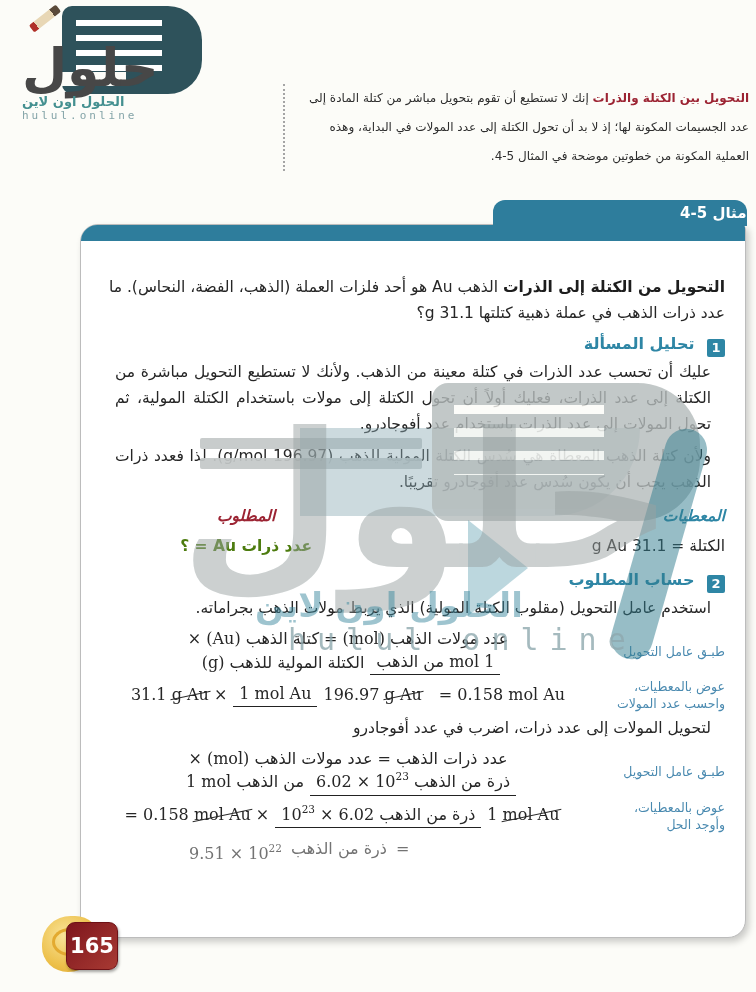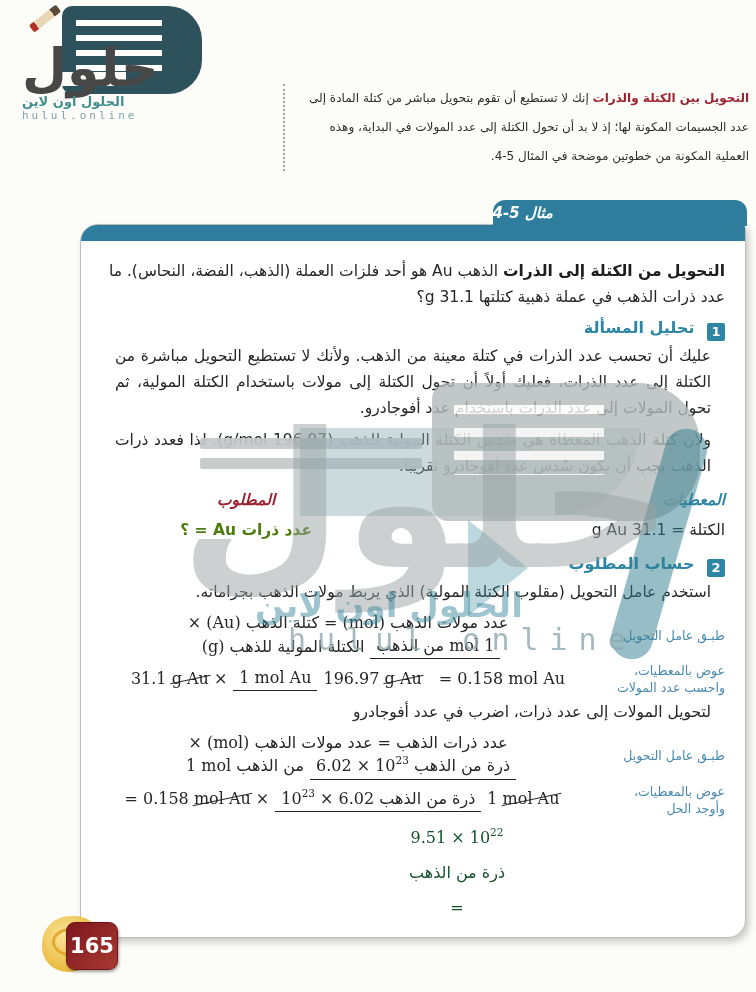--- a/index.html
+++ b/index.html
@@ -15,24 +15,24 @@
   .logo-brand{position:absolute;left:12px;top:40px;font-size:52px;font-weight:bold;color:#474747;line-height:1;}
   .logo-tag-ar{position:absolute;left:12px;top:92px;font-size:13px;font-weight:bold;color:#449090;letter-spacing:1px;}
   .logo-tag-en{position:absolute;left:12px;top:107px;font-size:11px;color:#84a4a8;letter-spacing:3px;font-family:"DejaVu Sans Mono",monospace;}
 
   
   .intro{position:absolute;left:283px;top:84px;width:452px;border-left:2px dotted #a5a5a5;padding-left:12px;text-align:right;font-size:12px;line-height:29px;color:#2e2e2e;}
   .intro-head{font-weight:bold;color:#9c2433;}
 
   
   .example{position:absolute;left:80px;top:224px;width:664px;height:712px;background:#ffffff;border:1.5px solid #bcbcbc;border-radius:18px 6px 18px 18px;box-shadow:3px 4px 7px rgba(0,0,0,.20);z-index:10;}
-  .tab{position:absolute;top:-25px;right:-1.5px;width:254px;height:26px;background:#2e7d9c;border-radius:12px 12px 0 0;color:#fff;font-weight:bold;font-size:15px;text-align:left;line-height:27px;font-style:italic;}
+  .tab{position:absolute;top:-25px;right:-1.5px;width:254px;height:26px;background:#2e7d9c;border-radius:12px 12px 0 0;color:#fff;font-weight:bold;font-size:15px;text-align:right;line-height:27px;}
   .topbar{position:absolute;top:0;left:0;right:0;height:16px;background:#2e7d9c;border-radius:16px 3px 0 0;}
   .content{position:absolute;top:16px;left:0;right:0;bottom:0;padding:8px 20px 0;font-size:15.5px;line-height:26px;color:#262626;overflow:hidden;}
-  .problem{margin:9px 0 4px;}
+  .problem{margin:25px 0 4px;}
   .prob-head{font-weight:bold;color:#1d1d1d;}
   h3.sec{margin:6px 0 2px;font-size:16px;color:#2e86a5;font-weight:bold;line-height:24px;}
   .numsq{display:inline-block;width:18px;height:18px;background:#2e86a5;color:#fff;font-size:13px;line-height:18px;text-align:center;border-radius:2px;margin-left:7px;vertical-align:-3px;font-weight:bold;}
   p.bodytxt{margin:2px 14px 6px;text-align:justify;}
 
   .givens-row{display:flex;margin:4px 0 4px;}
   .givens{flex:1.15;}
   .required{flex:1;text-align:center;}
   .g-title{font-weight:bold;margin:2px 0 4px;font-style:italic;}
   .tealh{color:#2e86a5;}
@@ -42,21 +42,21 @@
 
   .eqrow{display:flex;align-items:center;gap:8px;margin:3px 0;}
   .eqlabel{flex:0 0 122px;color:#4a8ab0;font-size:12.5px;line-height:17px;text-align:right;}
   .eq{flex:1;text-align:center;font-family:"DejaVu Serif","DejaVu Sans",serif;font-size:16px;line-height:24px;}
   .frac{display:inline-flex;flex-direction:row;text-align:center;vertical-align:middle;margin:0 6px;line-height:1.3;}
   .frac .fnum{border-bottom:1.4px solid #222;padding:0 6px 1px;}
   .frac .fden{padding:1px 6px 0;}
   .cancel{position:relative;white-space:nowrap;display:inline-block;}
   .cancel::after{content:"";position:absolute;left:-2px;right:-2px;top:48%;border-top:1.7px solid #2b2b2b;transform:rotate(-12deg);}
   sup.exp{font-size:10.5px;position:relative;top:-1px;}
-  .answer{direction:ltr;display:flex;gap:9px;align-items:center;justify-content:flex-start;padding-left:88px;margin:2px 0 0;color:#14532d;font-family:"DejaVu Serif","DejaVu Sans",serif;font-size:16px;line-height:26px;flex-direction:column;}
+  .answer{direction:ltr;display:flex;gap:9px;justify-content:flex-start;padding-left:88px;margin:2px 0 0;color:#737373;font-family:"DejaVu Serif","DejaVu Sans",serif;font-size:16px;line-height:26px;}
 
   
   .wm{position:absolute;inset:0;pointer-events:none;z-index:40;}
   .wm-bar{position:absolute;height:11px;background:#c3c8c8;opacity:.92;border-radius:2px;}
   .wm-band{position:absolute;left:300px;top:428px;width:340px;height:88px;background:#8fadb5;opacity:.45;border-radius:0 0 90px 0;}
   .wm-book{position:absolute;left:432px;top:383px;width:268px;height:138px;background:#b4bbbb;opacity:.8;border-radius:16px 62px 62px 16px;}
   .wm-book .stripes{position:absolute;left:22px;top:22px;width:150px;height:70px;background:repeating-linear-gradient(to bottom,#fcfcf8 0 9px,transparent 9px 23px);}
   .wm-diag{position:absolute;left:638px;top:425px;width:42px;height:238px;background:#2f7b8e;opacity:.5;border-radius:22px;transform:rotate(16deg);}
   .wm-wedge{position:absolute;left:468px;top:520px;width:0;height:0;border-top:48px solid transparent;border-bottom:48px solid transparent;border-left:60px solid #3f8ba0;opacity:.35;}
   .wm-brand{position:absolute;left:180px;top:408px;font-size:188px;font-weight:bold;color:#9aa3a3;opacity:.5;line-height:1;}

